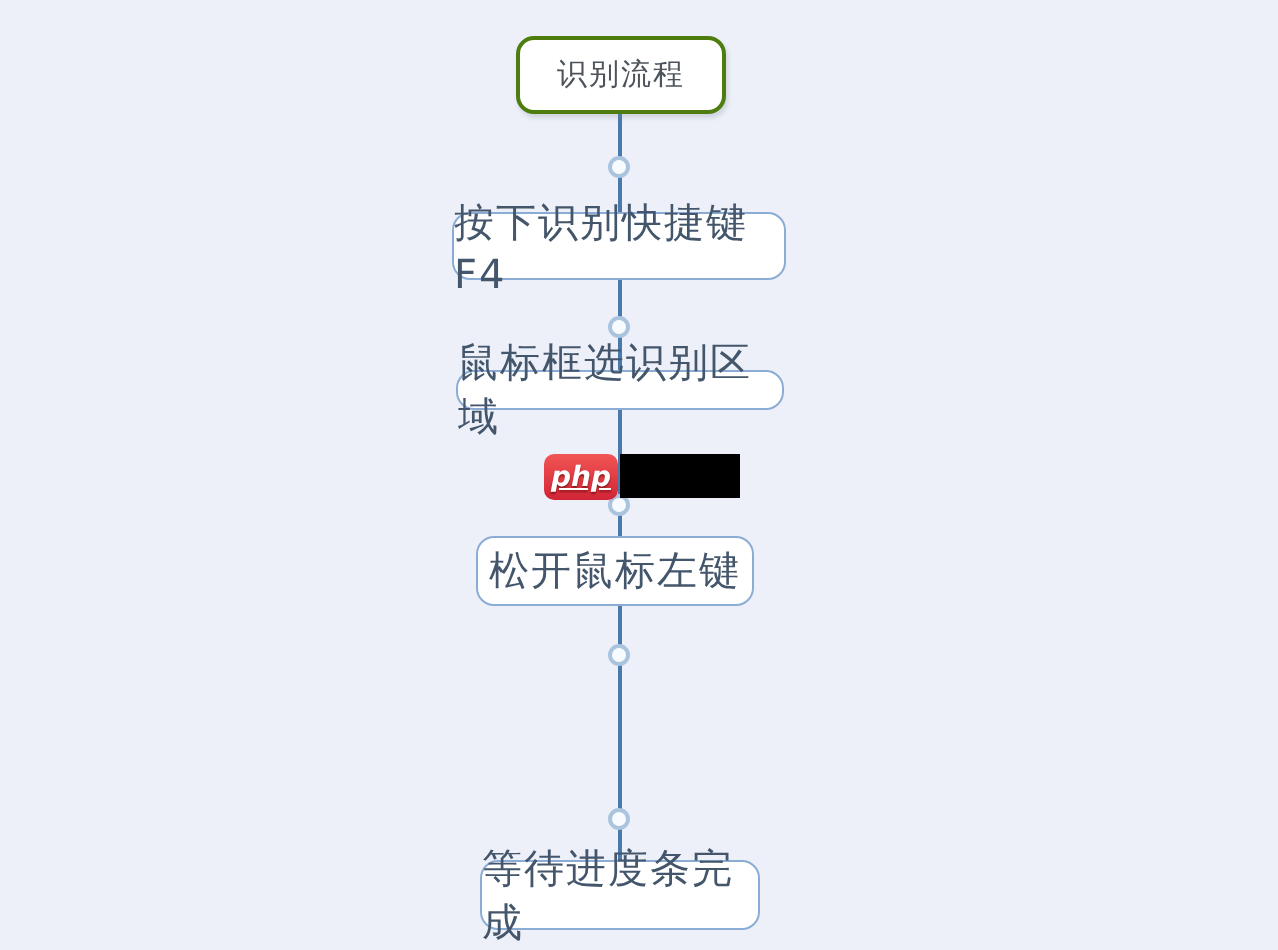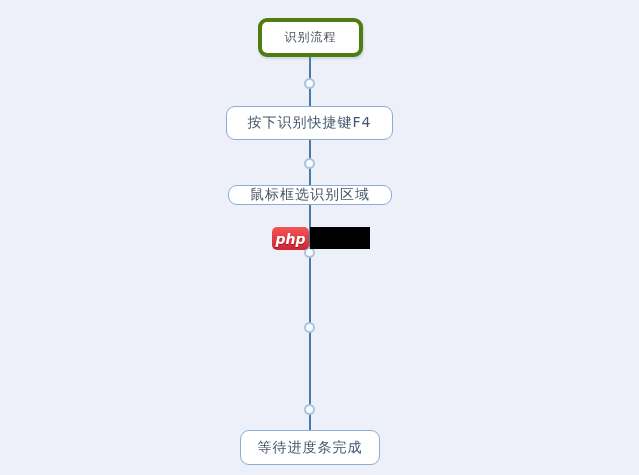--- a/index.html
+++ b/index.html
@@ -40,31 +40,31 @@
   .dot-5 { top: 404px; }
 
   .node {
     position: absolute;
     background: #ffffff;
     border-radius: 9px;
     display: flex;
     align-items: center;
     justify-content: center;
     color: #44566b;
-    font-size: 14px;
+    font-size: 20px;
     letter-spacing: 1px;
     box-sizing: border-box;
   }
   .node-step { border: 1.5px solid #8badd5; }
 
   .node-start {
     left: 258px; top: 18px; width: 105px; height: 39px;
-    border: 4px solid #4d7c0f;
+    border: 2px solid #4d7c0f;
     color: #4d545c;
-    font-size: 12px;
+    font-size: 15px;
     box-shadow: 1px 2px 2px rgba(120,130,150,0.25);
   }
   .node-1 { left: 226px; top: 106px; width: 167px; height: 34px; }
   .node-2 { left: 228px; top: 185px; width: 164px; height: 20px; }
   .node-3 { left: 238px; top: 268px; width: 139px; height: 35px; }
   .node-4 { left: 233px; top: 350px; width: 150px; height: 35px; }
   .node-5 { left: 240px; top: 430px; width: 140px; height: 35px; }
 
   
   .watermark {
@@ -81,20 +81,21 @@
     background: linear-gradient(180deg, #f25555 0%, #d02535 100%);
     color: #ffffff;
     font-weight: bold;
     font-style: italic;
     font-size: 14px;
     display: flex;
     align-items: center;
     justify-content: center;
     text-shadow: 0 1px 1px rgba(90,0,0,0.6);
     line-height: 1;
+    text-decoration: underline;
   }
   .redacted-bar {
     width: 60px;
     height: 22px;
     background: #000000;
     margin-left: 1px;
   }
 </style>
 </head>
 <body>
@@ -121,19 +122,22 @@
     <span>鼠标框选识别区域</span>
   </div>
 
   <div class="watermark">
     <div class="php-badge">
       <span>php</span>
     </div>
     <div class="redacted-bar"></div>
   </div>
 
+  <div class="node node-step node-3">
+    <span>松开鼠标左键</span>
+  </div>
 
 
   <div class="node node-step node-5">
     <span>等待进度条完成</span>
   </div>
 
 </div>
 
 </body></html>

